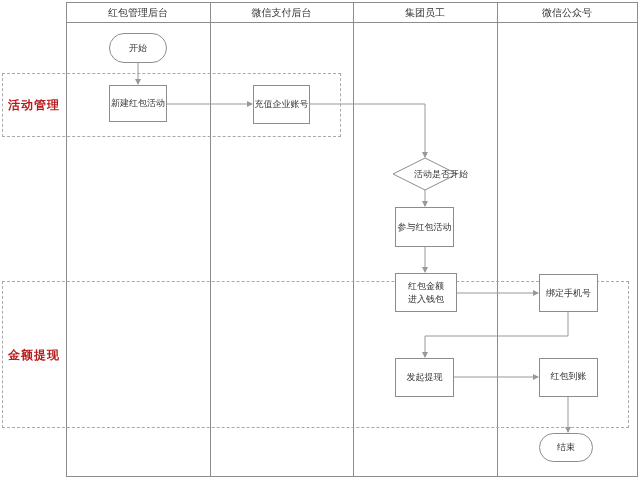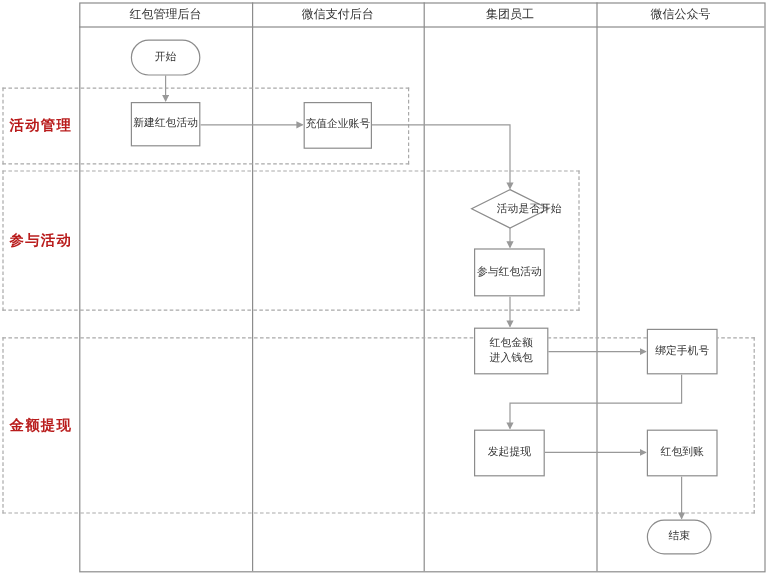--- a/index.html
+++ b/index.html
@@ -37,23 +37,20 @@
   <div class="abs vline" style="left:353px;"></div>
   <div class="abs vline" style="left:497px;"></div>
 
   <div class="abs lane-label" style="left:210px;width:143px;">微信支付后台</div>
   <div class="abs lane-label" style="left:66px;width:144px;">红包管理后台</div>
   <div class="abs lane-label" style="left:353px;width:144px;">集团员工</div>
   <div class="abs lane-label" style="left:497px;width:140px;">微信公众号</div>
 
   <div class="abs phase" style="left:2px;top:73px;width:337px;height:62px;">
     <div class="phase-label">活动管理</div>
-  </div>
-  <div class="abs phase" style="left:2px;top:142px;width:479px;height:115px;">
-    <div class="phase-label">参与活动</div>
   </div>
   <div class="abs phase" style="left:2px;top:281px;width:625px;height:145px;">
     <div class="phase-label">金额提现</div>
   </div>
 
   <svg class="connectors" width="640" height="480" viewBox="0 0 640 480">
     <defs>
       <marker id="arrow" markerWidth="7" markerHeight="7" refX="5" refY="3" orient="auto" markerUnits="userSpaceOnUse">
         <path d="M0,0 L6,3 L0,6 Z" fill="#999999"></path>
       </marker>

